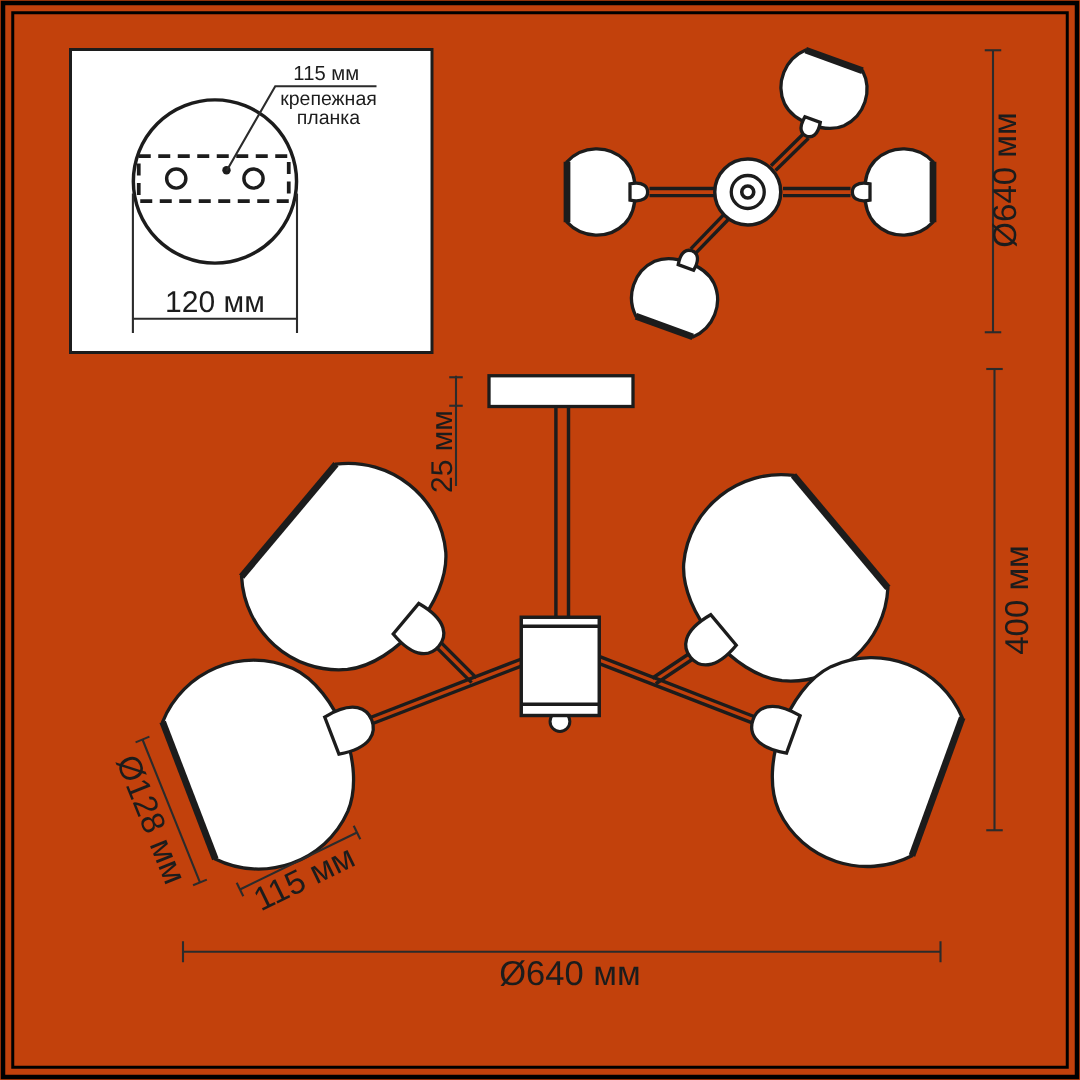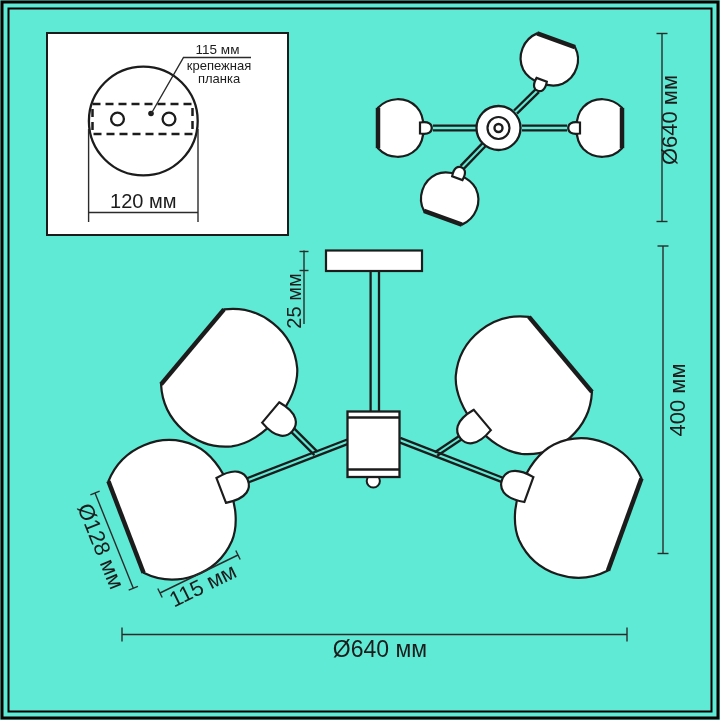--- a/index.html
+++ b/index.html
@@ -1,16 +1,16 @@
 <!DOCTYPE html>
 <html><head>
 <meta charset="utf-8">
 <style>
   html,body{margin:0;padding:0;background:#fff;}
-  .stage{width:720px;height:720px;position:relative;background:#5eead4;}
+  .stage{width:720px;height:720px;position:relative;background:#c2410c;}
   svg{display:block;}
   .ln{fill:none;stroke:#1c1c1c;stroke-width:2.3;}
   .thin{fill:none;stroke:#2b2b2b;stroke-width:1.4;}
   .lbl{font-family:"Liberation Sans",sans-serif;fill:#1c1c1c;}
   text{user-select:none;}
 </style>
 </head>
 <body>
 
 <div class="stage">

